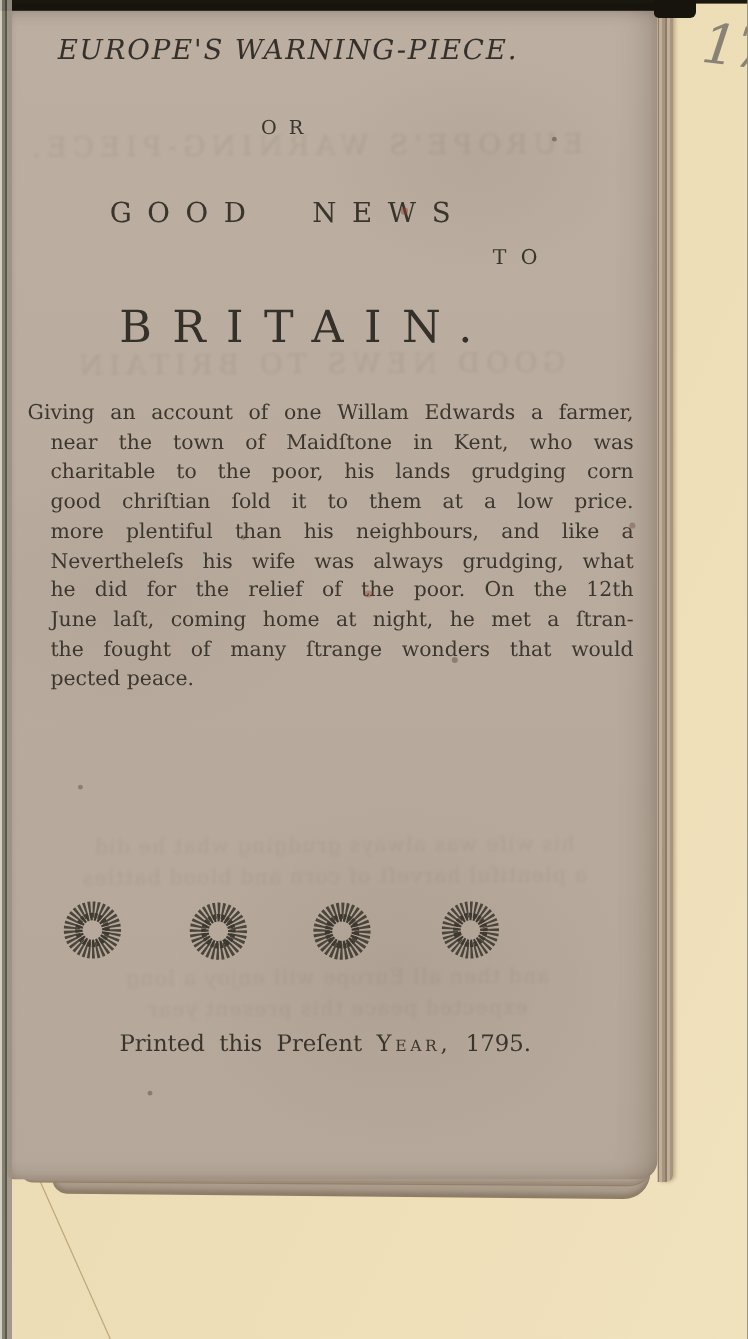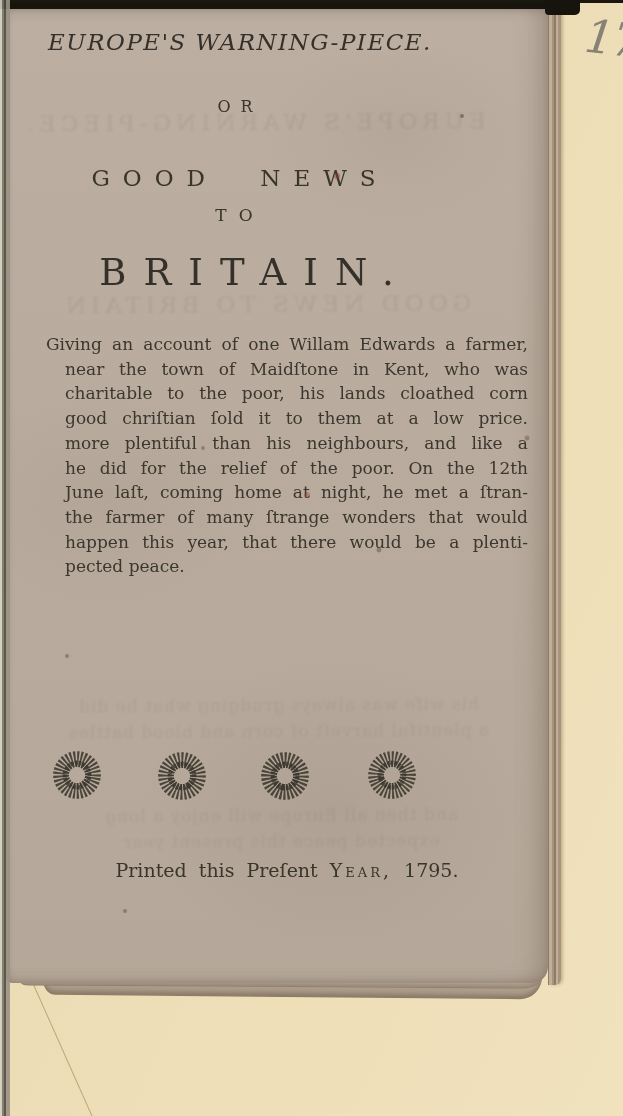--- a/index.html
+++ b/index.html
@@ -46,36 +46,36 @@
   .topnotch{position:absolute;left:545px;top:0;width:35px;height:15px;background:#17140e;
     border-radius:0 0 5px 4px;}
   .gutter{position:absolute;left:0;top:0;width:10px;height:1116px;
     background:linear-gradient(90deg,#d2cec0 0 2px,#77766a 2px 4px,#4b4a40 4px 6px,#9b9285 6px 10px);
     opacity:.9;}
   
   .tline{position:absolute;left:14px;width:440px;text-align:center;white-space:nowrap;}
   .t1{top:22px;font-size:23px;font-style:italic;letter-spacing:1.5px;color:#35312a;}
   .t-or{top:90px;font-size:16px;letter-spacing:10px;}
   .t2{top:140px;font-size:23px;letter-spacing:13px;word-spacing:22px;margin-top:18px;}
-  .t-to{top:198px;font-size:17px;letter-spacing:12px;}
+  .t-to{top:198px;font-size:17px;letter-spacing:12px;text-align:right;}
   .t3{top:244px;width:470px;font-size:37px;letter-spacing:17px;color:#34302a;}
   
   .body-wrap{position:absolute;left:17px;top:325px;width:505px;
     font-size:17px;line-height:24.7px;color:#3c372e;}
-  .body-line{text-align:justify;text-align-last:justify;padding-left:19px;margin-left:23px;}
+  .body-line{text-align:justify;text-align-last:justify;padding-left:19px;}
   .body-line:first-child{padding-left:0;}
   .body-line:last-child{text-align-last:left;}
   
   .rosette{position:absolute;width:54px;height:54px;opacity:.88;}
   .r1{left:44px;top:741px;transform:rotate(8deg);}
   .r2{left:149px;top:742px;transform:rotate(55deg);}
   .r3{left:252px;top:742px;transform:rotate(100deg);}
   .r4{left:359px;top:741px;transform:rotate(160deg);}
   
-  .imprint{position:absolute;left:21px;top:852px;width:520px;text-align:center;
+  .imprint{position:absolute;left:5px;top:852px;width:520px;text-align:center;
     font-size:19px;word-spacing:6px;color:#3a352c;white-space:nowrap;}
   .imprint .yw{font-variant:small-caps;letter-spacing:3px;}
   
   .st{position:absolute;transform:scaleX(-1) rotate(.4deg);filter:blur(1.3px);
     color:#4a443a;text-align:center;white-space:nowrap;pointer-events:none;}
   .st-caps{font-size:23px;letter-spacing:5px;opacity:.10;}
   .st-body{font-size:17px;letter-spacing:1px;opacity:.09;}
   .st1{left:40px;top:102px;width:440px;}
   .st2{left:30px;top:284px;width:460px;}
   .st3{left:30px;top:688px;width:485px;}
@@ -116,27 +116,27 @@
 
     <div class="tline t1">EUROPE'S WARNING-PIECE.</div>
     <div class="tline t-or">OR</div>
     <div class="tline t2">GOOD NEWS</div>
     <div class="tline t-to">TO</div>
     <div class="tline t3">BRITAIN.</div>
 
     <div class="body-wrap">
         <div class="body-line">Giving an account of one Willam Edwards a farmer,</div>
         <div class="body-line">near the town of Maidſtone in Kent, who was</div>
-        <div class="body-line">charitable to the poor, his lands cloathed corn</div>
+        <div class="body-line">charitable to the poor, his lands grudging corn</div>
         <div class="body-line">good chriſtian ſold it to them at a low price.</div>
         <div class="body-line">more plentiful than his neighbours, and like a</div>
+        <div class="body-line">Nevertheleſs his wife was always grudging, what</div>
         <div class="body-line">he did for the relief of the poor. On the 12th</div>
         <div class="body-line">June laſt, coming home at night, he met a ſtran-</div>
-        <div class="body-line">the farmer of many ſtrange wonders that would</div>
-        <div class="body-line">happen this year, that there would be a plenti-</div>
+        <div class="body-line">the fought of many ſtrange wonders that would</div>
         <div class="body-line">pected peace.</div>
       </div>
 
     <svg class="rosette r1" viewBox="0 0 60 60">
       <circle cx="30" cy="30" r="19" fill="none" stroke="#3d382e" stroke-width="15" stroke-dasharray="2 1.6"></circle>
       <circle cx="30" cy="30" r="12.5" fill="none" stroke="#2f2b23" stroke-width="7" stroke-dasharray="2.6 1.3"></circle>
     </svg>
     <svg class="rosette r2" viewBox="0 0 60 60">
       <circle cx="30" cy="30" r="19" fill="none" stroke="#3d382e" stroke-width="15" stroke-dasharray="2 1.7"></circle>
       <circle cx="30" cy="30" r="12.5" fill="none" stroke="#2f2b23" stroke-width="7" stroke-dasharray="2.5 1.3"></circle>

